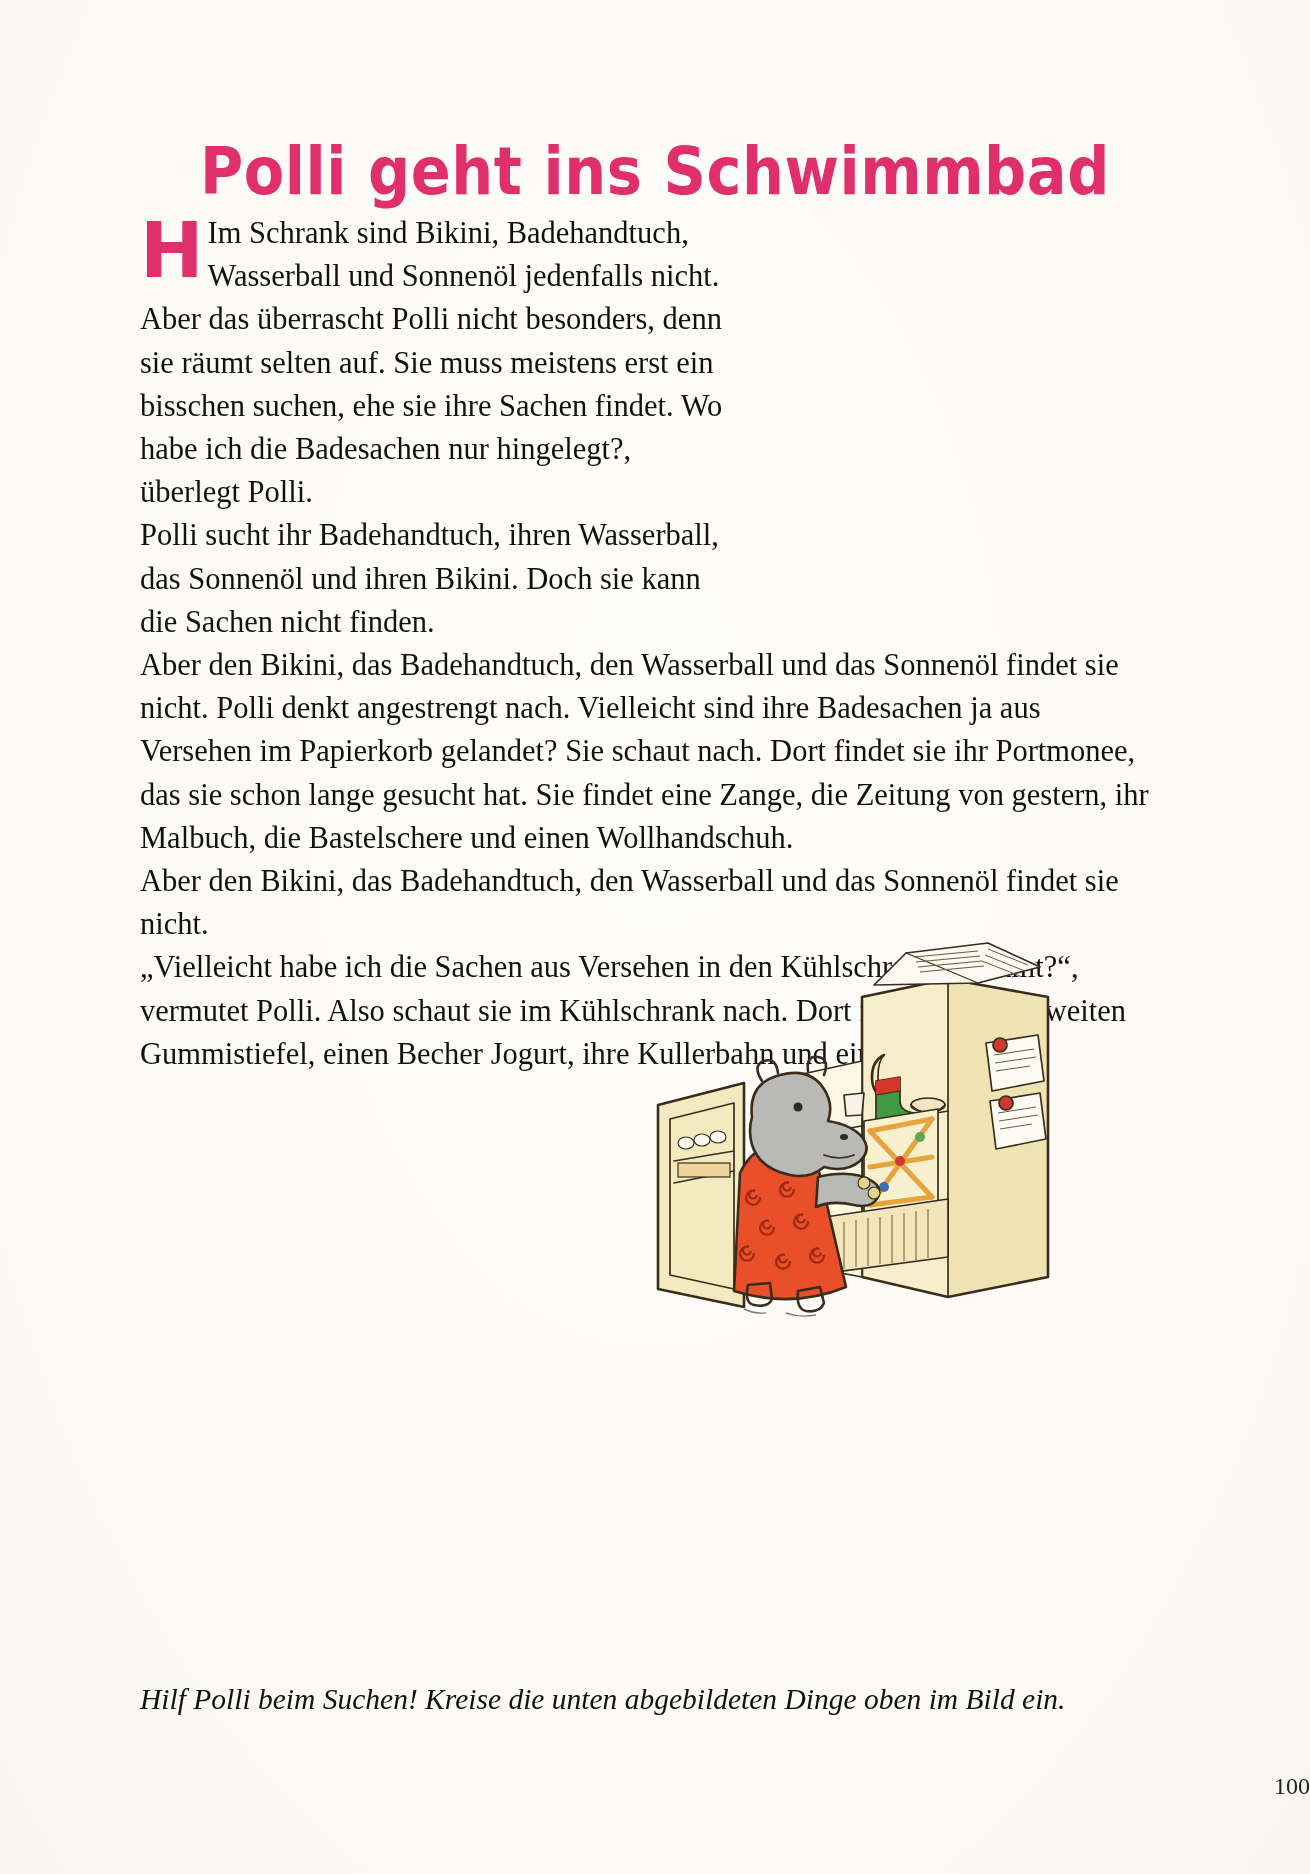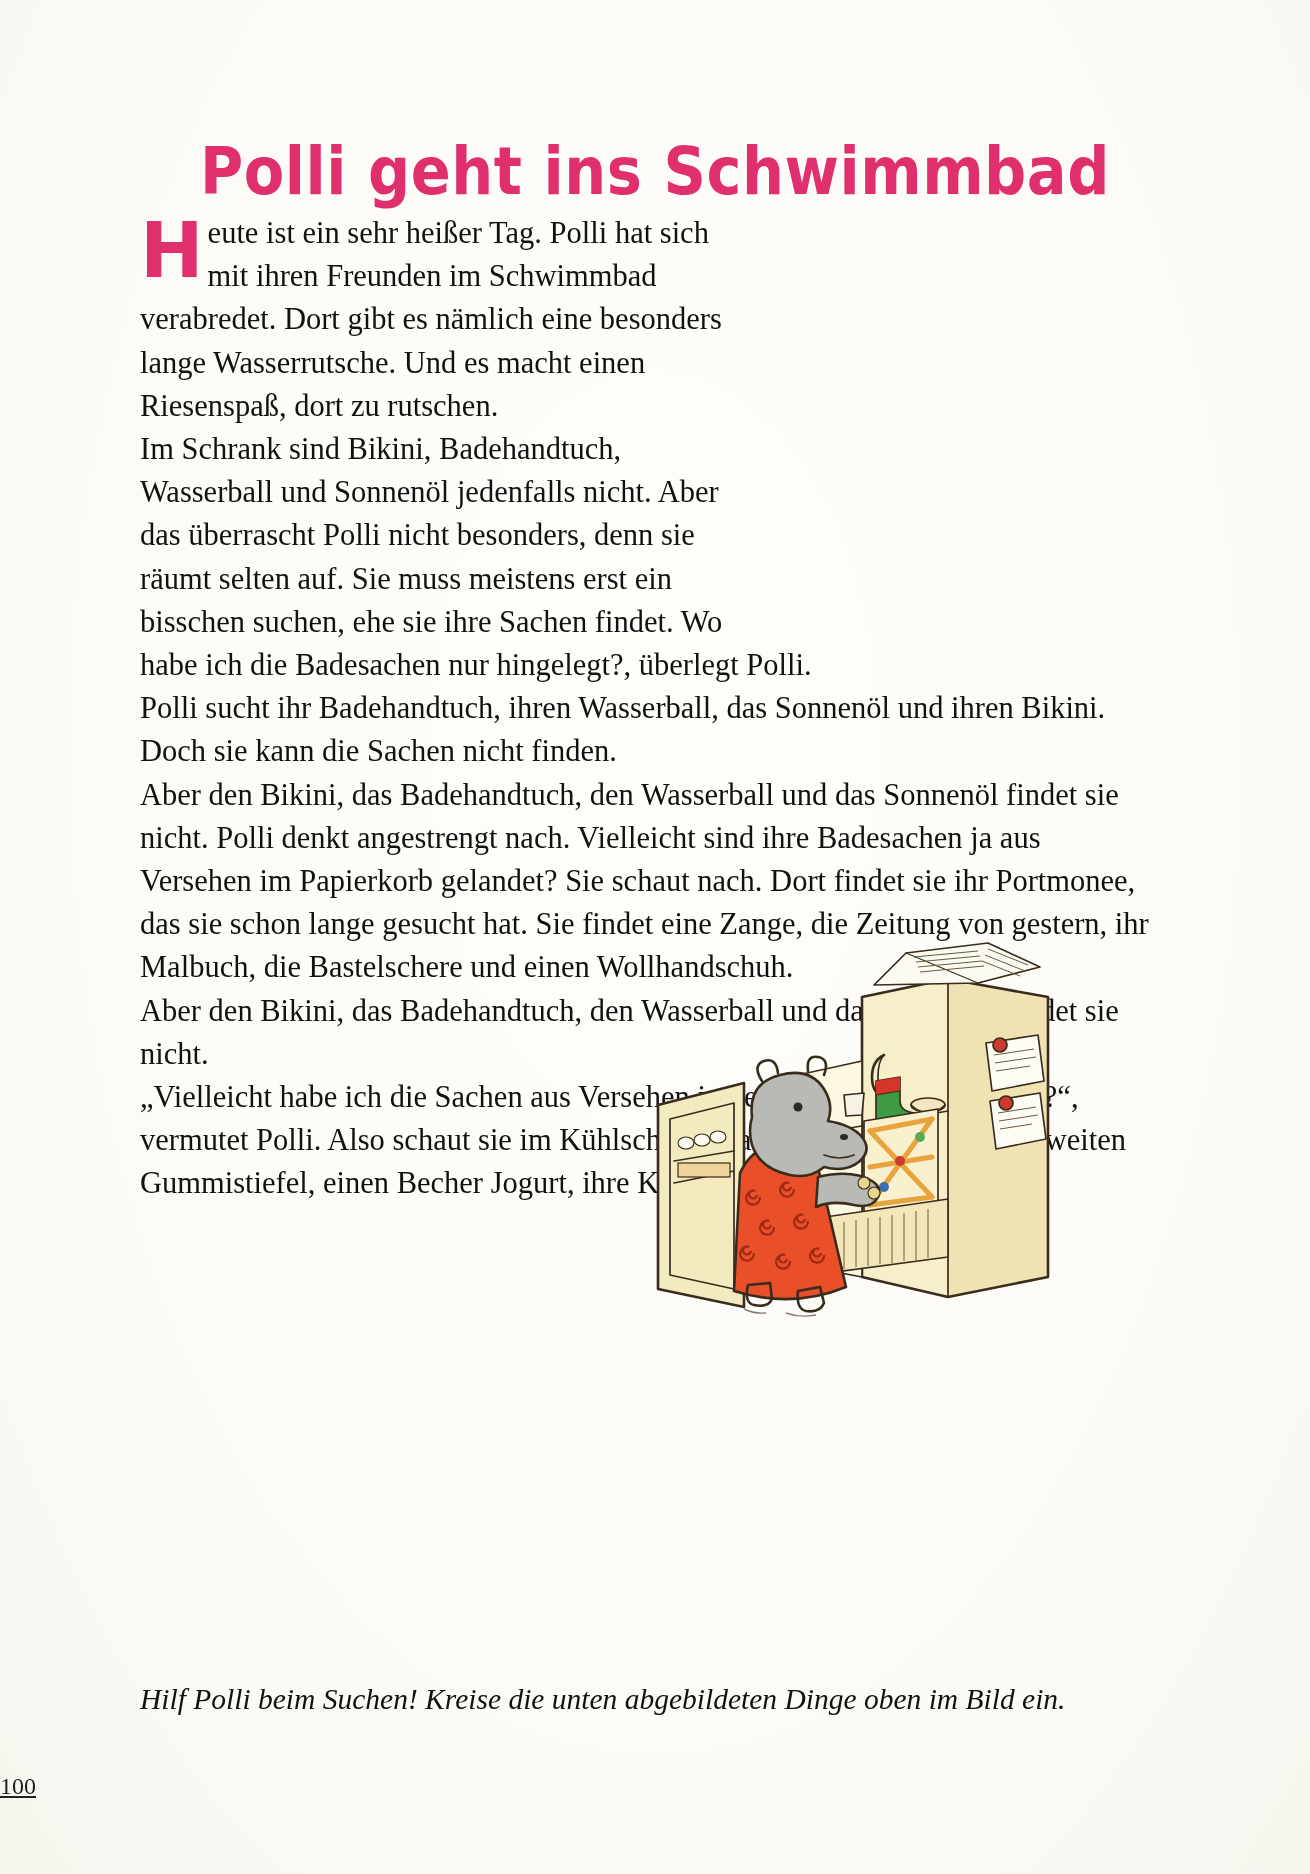--- a/index.html
+++ b/index.html
@@ -75,26 +75,25 @@
     top:1648px;
     width:1000px;
     font-size:29.5px;
     line-height:43px;
     font-style:italic;
   }
 
   
   .pagenum{
     position:absolute;
-    left:0; right:0;
+    left:11px; right:0;
     top:1773px;
-    text-align:left;
+    text-align:right;
     font-size:24px;
     color:#222;
-    text-decoration:underline;
   }
 
   
   .illustration{
     position:absolute;
     left:648px;
     top:905px;
     width:420px;
     height:420px;
   }
@@ -104,21 +103,21 @@
 <body>
 
 <div class="page">
 
   <h1 class="title">Polli geht ins Schwimmbad</h1>
 
   <div class="body-col">
 
     <div class="illus-float"></div>
 
-    <p><span class="dropcap">H</span><span>eute ist ein sehr heißer Tag. Polli hat sich mit ihren Freunden im Schwimmbad verabredet. Dort gibt es nämlich eine besonders lange Wasserrutsche. Und es macht einen Riesenspaß, dort zu rutschen.</span></p>
+    <p><span class="dropcap">H</span></p>
     <p>Im Schrank sind Bikini, Badehandtuch, Wasserball und Sonnenöl jedenfalls nicht. Aber das überrascht Polli nicht besonders, denn sie räumt selten auf. Sie muss meistens erst ein bisschen suchen, ehe sie ihre Sachen findet. Wo habe ich die Badesachen nur hingelegt?, überlegt Polli.</p>
     <p>Polli sucht ihr Badehandtuch, ihren Wasserball, das Sonnenöl und ihren Bikini. Doch sie kann die Sachen nicht finden.</p>
     <p>Aber den Bikini, das Badehandtuch, den Wasserball und das Sonnenöl findet sie nicht. Polli denkt angestrengt nach. Vielleicht sind ihre Badesachen ja aus Versehen im Papierkorb gelandet? Sie schaut nach. Dort findet sie ihr Portmonee, das sie schon lange gesucht hat. Sie findet eine Zange, die Zeitung von gestern, ihr Malbuch, die Bastelschere und einen Wollhandschuh.</p>
     <p>Aber den Bikini, das Badehandtuch, den Wasserball und das Sonnenöl findet sie nicht.</p>
     <p>„Vielleicht habe ich die Sachen aus Versehen in den Kühlschrank geräumt?“, vermutet Polli. Also schaut sie im Kühlschrank nach. Dort findet sie den zweiten Gummistiefel, einen Becher Jogurt, ihre Kullerbahn und ein Stück Käse.</p>
   </div>
 
   <div class="illustration">
     <svg viewBox="0 0 420 420" xmlns="http://www.w3.org/2000/svg" aria-hidden="true">
       <defs>

